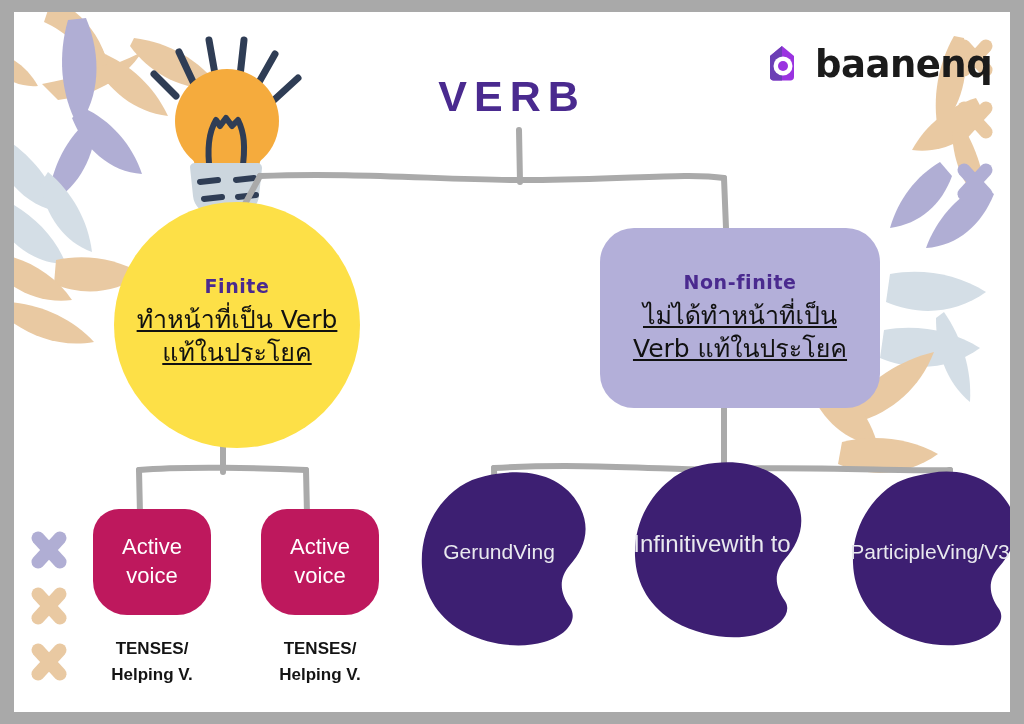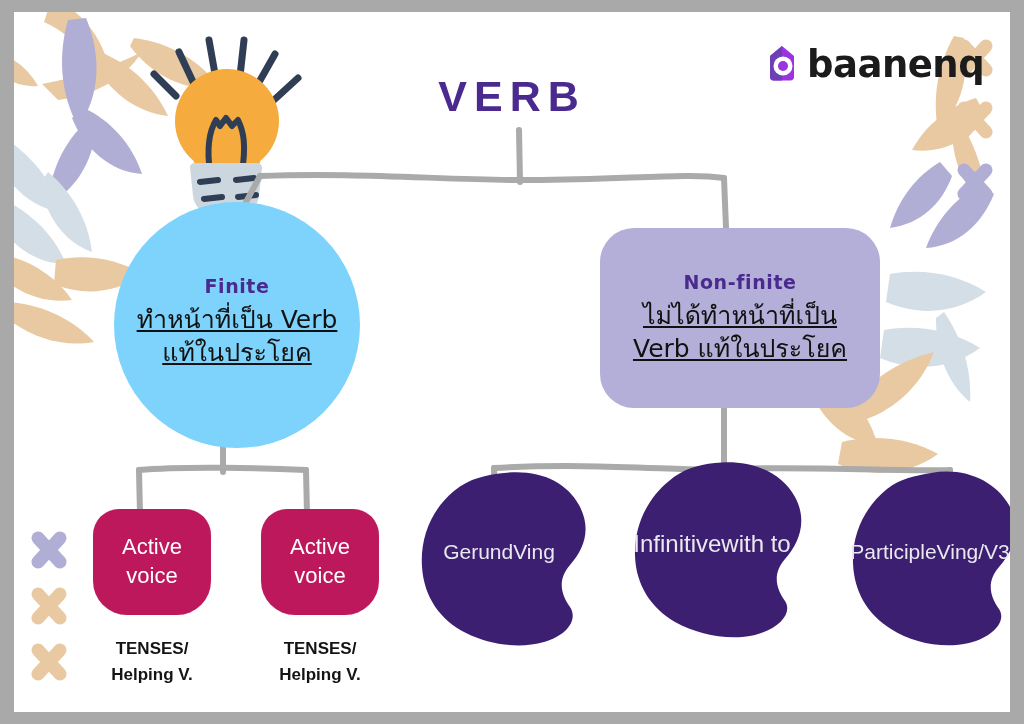--- a/index.html
+++ b/index.html
@@ -52,21 +52,21 @@
     font-family: "Liberation Sans", sans-serif;
   }
 
   
   .logo {
     position: absolute;
     left: 762px;
     top: 44px;
     display: flex;
     align-items: center;
-    gap: 5px;
+    gap: 13px;
   }
   .logo-mark { width: 40px; height: 40px; flex: 0 0 auto; }
   .logo-text {
     font-size: 37px;
     font-weight: bold;
     color: #1b1b1b;
     letter-spacing: -0.5px;
     line-height: 1;
     font-family: "DejaVu Sans", sans-serif;
   }
@@ -74,21 +74,21 @@
   
   .lines { position: absolute; inset: 0; pointer-events: none; }
 
   
   .node { position: absolute; }
 
   .node-finite {
     left: 100px; top: 190px;
     width: 246px; height: 246px;
     border-radius: 50%;
-    background: #7dd3fc;
+    background: #fde047;
     display: flex; flex-direction: column;
     align-items: center; justify-content: center;
     padding: 10px 8px 16px;
   }
   .node-nonfinite {
     left: 586px; top: 216px;
     width: 280px; height: 180px;
     border-radius: 34px;
     background: #b3afd9;
     display: flex; flex-direction: column;

